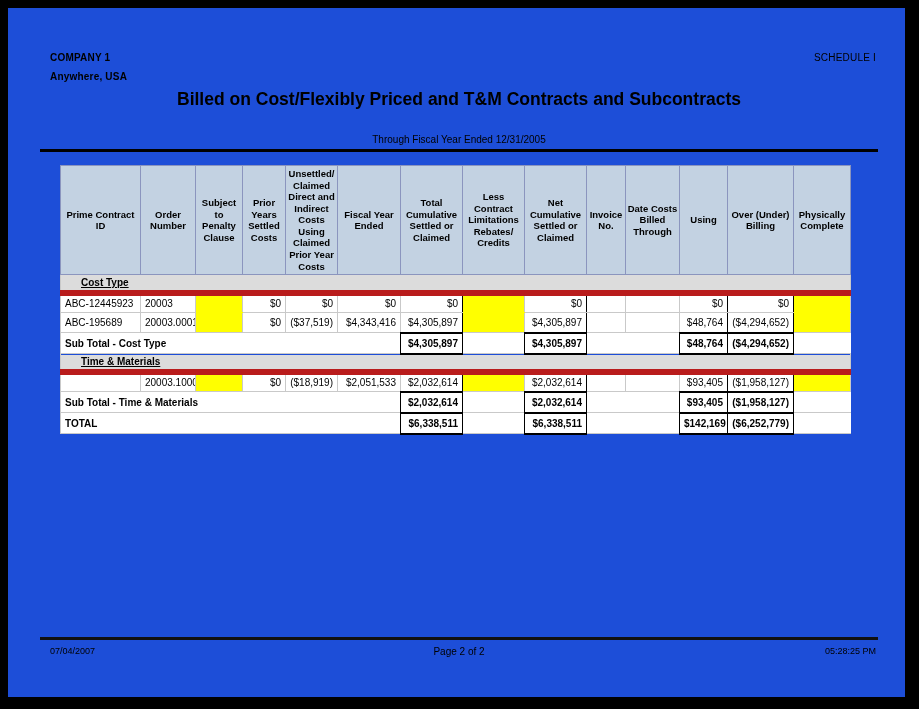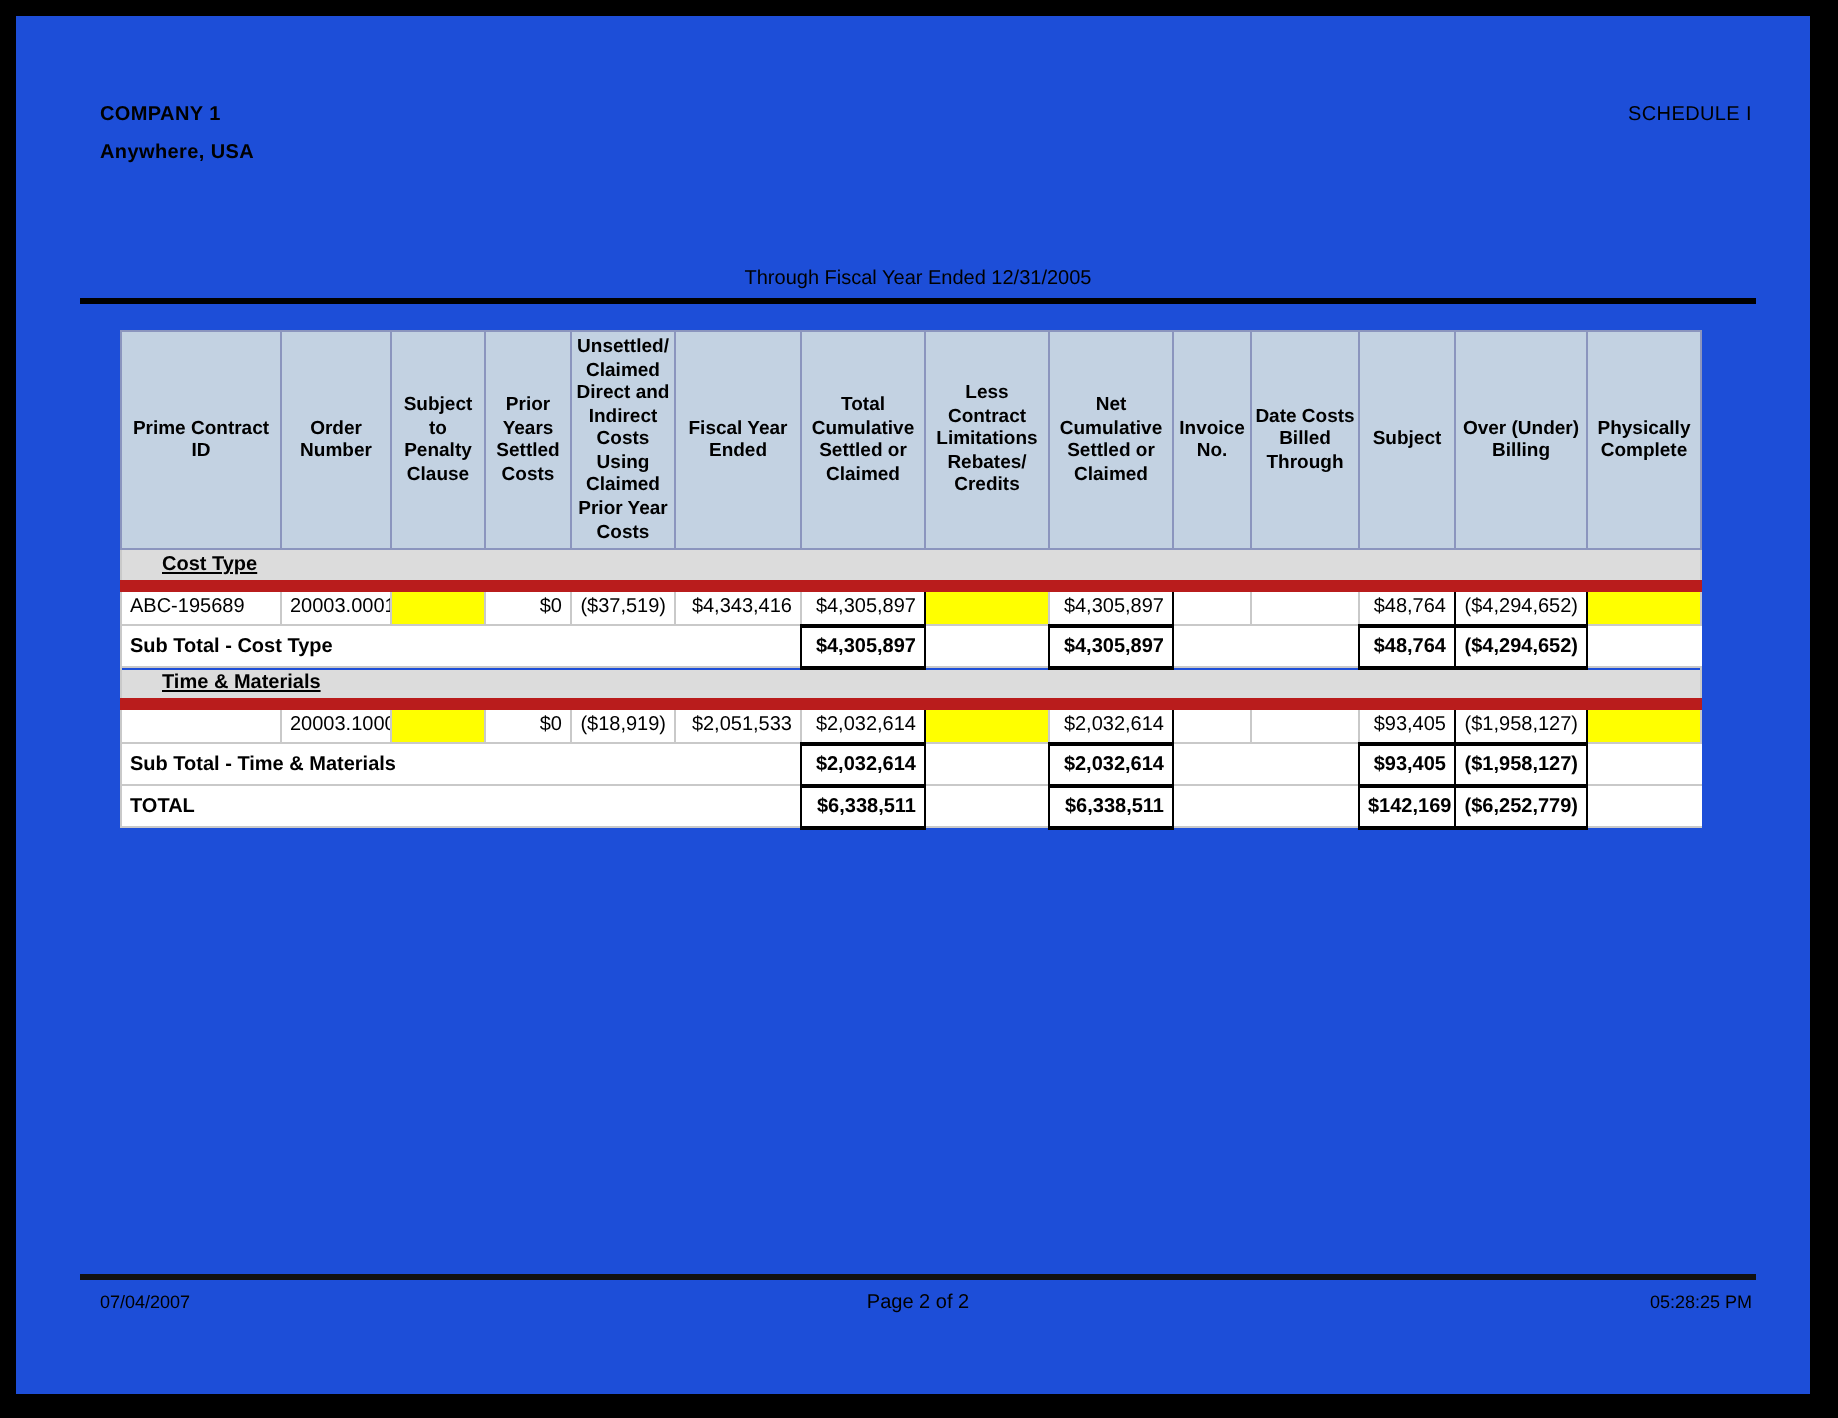--- a/index.html
+++ b/index.html
@@ -102,20 +102,21 @@
 <body>
 
 <div class="page">
   <div class="content">
 
     <div class="company">COMPANY 1</div>
     <div class="location">Anywhere, USA</div>
     <div class="schedule-label">SCHEDULE I</div>
 
     <div class="title">
+      <div>Billed on Cost/Flexibly Priced and T&amp;M Contracts and Subcontracts</div>
     </div>
     <div class="subtitle">Through Fiscal Year Ended 12/31/2005</div>
     <div class="rule-top"></div>
 
     <table class="cost-table">
       <colgroup>
         <col style="width:80px">
           <col style="width:55px">
           <col style="width:47px">
           <col style="width:43px">
@@ -136,30 +137,46 @@
           <th>Order Number</th>
           <th>Subject to Penalty Clause</th>
           <th>Prior Years Settled Costs</th>
           <th>Unsettled/ Claimed Direct and Indirect Costs Using Claimed Prior Year Costs</th>
           <th>Fiscal Year Ended</th>
           <th>Total Cumulative Settled or Claimed</th>
           <th>Less Contract Limitations Rebates/ Credits</th>
           <th>Net Cumulative Settled or Claimed</th>
           <th>Invoice No.</th>
           <th>Date Costs Billed Through</th>
-          <th>Subject</th>
+          <th>Using</th>
           <th>Over (Under) Billing</th>
           <th>Physically Complete</th>
         </tr>
       </thead>
       <tbody>
         <tr class="band">
           <td colspan="14"><span class="band-label">Cost Type</span></td>
         </tr>
         <tr>
+          <td class="c-text">ABC-12445923</td>
+          <td class="c-text">20003</td>
+          <td class="c-yellow y-mid"></td>
+          <td class="c-num">$0</td>
+          <td class="c-num">$0</td>
+          <td class="c-num">$0</td>
+          <td class="c-num blk">$0</td>
+          <td class="c-yellow y-mid"></td>
+          <td class="c-num blk">$0</td>
+          <td></td>
+          <td></td>
+          <td class="c-num blk">$0</td>
+          <td class="c-num blk">$0</td>
+          <td class="c-yellow y-mid"></td>
+        </tr>
+        <tr>
           <td class="c-text">ABC-195689</td>
           <td class="c-text">20003.0001</td>
           <td class="c-yellow"></td>
           <td class="c-num">$0</td>
           <td class="c-num">($37,519)</td>
           <td class="c-num">$4,343,416</td>
           <td class="c-num blk">$4,305,897</td>
           <td class="c-yellow"></td>
           <td class="c-num blk">$4,305,897</td>
           <td></td>

